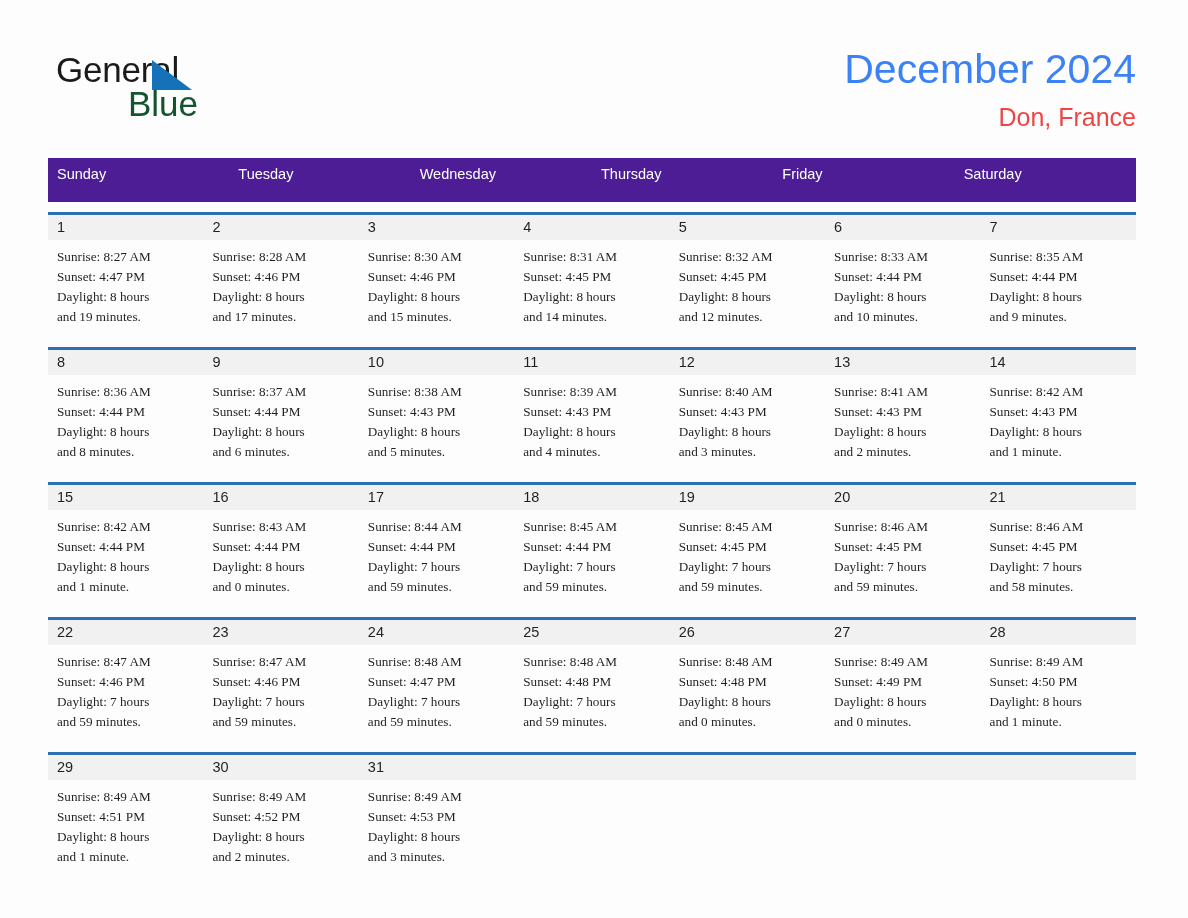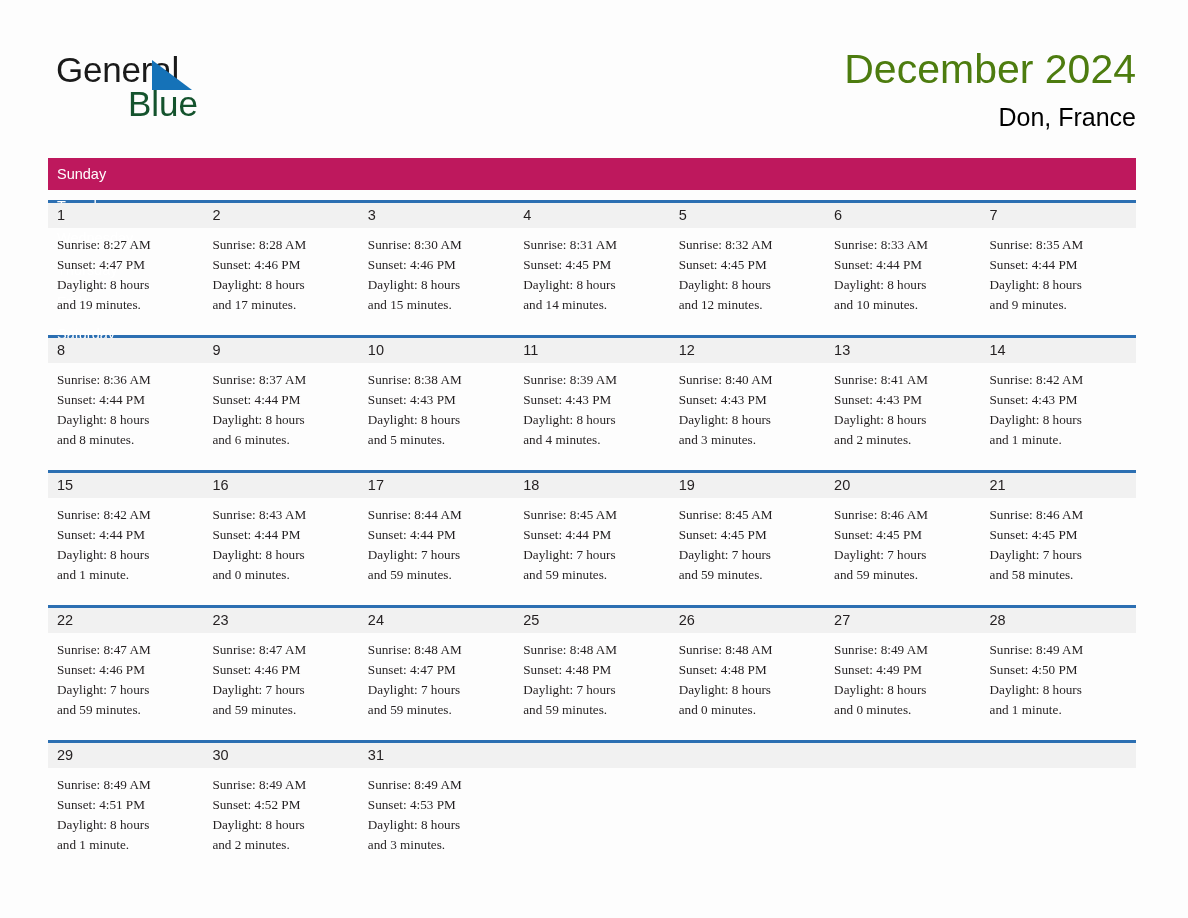--- a/index.html
+++ b/index.html
@@ -63,45 +63,44 @@
   }
   .title-block {
     position: absolute;
     right: 52px;
     top: 44px;
     text-align: right;
   }
   .cal-title {
     font-size: 41px;
     font-weight: 400;
-    color: #4d7c0f;
+    color: #3b82f6;
     line-height: 50px;
     white-space: nowrap;
   }
   .cal-subtitle {
     font-size: 25px;
     font-weight: 400;
-    color: #000000;
+    color: #ef4444;
     line-height: 34px;
     margin-top: 6px;
     white-space: nowrap;
   }
 
   
   .calendar {
     position: absolute;
     left: 48px;
     top: 158px;
     width: 1088px;
   }
   .weekdays {
     display: flex;
-    background: #be185d;
-    height: 32px;
-    flex-direction: column;
+    background: #4c1d95;
+    height: 44px;
   }
   .weekday {
     flex: 1 1 0;
     color: #ffffff;
     font-size: 14.5px;
     line-height: 32px;
     padding-left: 9px;
     box-sizing: border-box;
     white-space: nowrap;
   }

